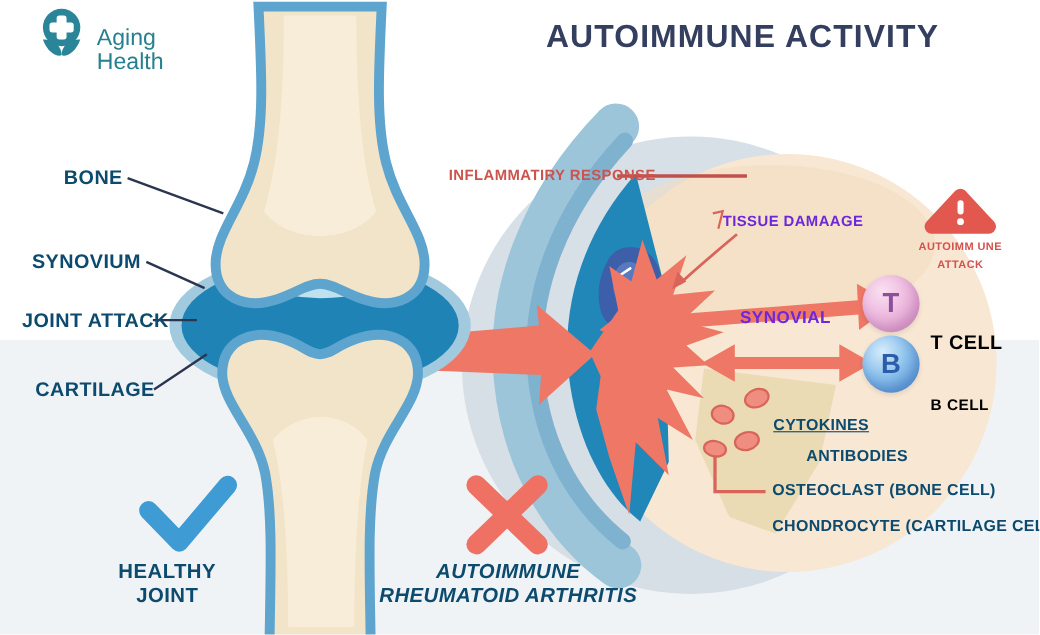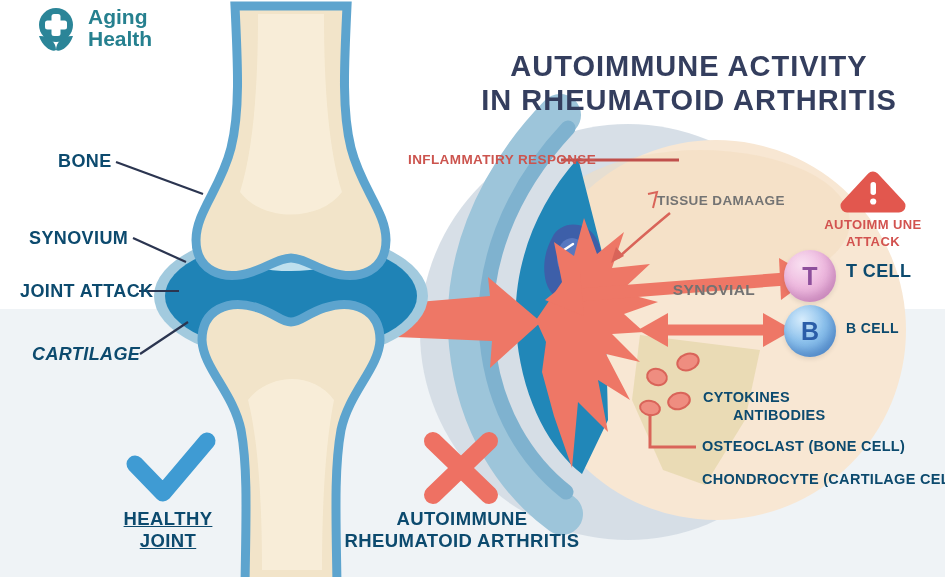--- a/index.html
+++ b/index.html
@@ -4,28 +4,28 @@
 <style>
   html,body{margin:0;padding:0;background:#fff;}
   #stage{
     position:relative;width:945px;height:577px;overflow:hidden;background:#ffffff;
     font-family:"Liberation Sans",sans-serif;
   }
   .bg-band{position:absolute;left:0;top:309px;width:945px;height:268px;background:#eff3f6;}
   #art{position:absolute;left:0;top:0;z-index:1;}
   .lbl{position:absolute;z-index:3;font-weight:bold;white-space:nowrap;letter-spacing:.4px;}
   .navy{color:#0c4a6e;}
-  .dark{color:#0c4a6e;}
-  .salmon{color:#737373;}
+  .dark{color:#000000;margin-top:40px;}
+  .salmon{color:#6d28d9;}
   .redlbl{color:#cc544e;margin-left:24px;}
   .attack{color:#d2524f;}
   .title-line{color:#343e5e;font-size:29px;font-weight:bold;letter-spacing:1px;line-height:34px;text-align:center;}
-  #title{position:absolute;left:441px;top:17px;width:496px;z-index:3;margin-top:32px;}
+  #title{position:absolute;left:427px;top:17px;width:496px;z-index:3;}
   #logo{position:absolute;left:30px;top:4px;z-index:3;display:flex;align-items:flex-start;}
-  #logo-text{margin-left:6px;margin-top:2px;color:#26808f;font-size:21px;font-weight:bold;line-height:22px;}
+  #logo-text{margin-left:6px;margin-top:20px;color:#26808f;font-size:21px;font-weight:normal;line-height:22px;}
   .joint-lbl{font-size:18px;}
   .cell-lbl{font-size:14.5px;letter-spacing:.3px;}
   .verdict{font-size:18.5px;text-align:center;line-height:22px;}
   .cell-ball{
     position:absolute;z-index:3;width:52px;height:52px;border-radius:50%;
     display:flex;align-items:center;justify-content:center;
     font-weight:bold;font-size:25px;
   }
   #t-ball{
     left:784px;top:250px;color:#8d4f9c;
@@ -144,54 +144,53 @@
       <path d="M43,32 C39,44 29,48.5 26,46 C26,38 33,31.5 43,32 Z" fill="#2b8598"></path>
     </svg>
     <div id="logo-text">
       <div>Aging</div>
       <div>Health</div>
     </div>
   </div>
 
   <div id="title">
     <div class="title-line">AUTOIMMUNE ACTIVITY</div>
-    <div class="title-line">IN RHEUMATOID ARTHRITIS</div>
   </div>
 
   <div class="lbl navy joint-lbl" style="left:58px;top:151px;">BONE</div>
   <div class="lbl navy joint-lbl" style="left:29px;top:228px;">SYNOVIUM</div>
   <div class="lbl navy joint-lbl" style="left:20px;top:281px;">JOINT ATTACK</div>
-  <div class="lbl navy joint-lbl" style="left:32px;top:344px;font-style:italic;">CARTILAGE</div>
+  <div class="lbl navy joint-lbl" style="left:32px;top:344px;">CARTILAGE</div>
 
   <div class="lbl redlbl" style="left:384px;top:152px;font-size:13.5px;">INFLAMMATIRY RESPONSE</div>
   <div class="lbl salmon" style="left:657px;top:193px;font-size:13.5px;">TISSUE DAMAAGE</div>
   <div class="lbl salmon" style="left:652px;top:237px;width:124px;text-align:center;font-size:15.5px;line-height:18px;margin-top:44px;">
     <div>SYNOVIAL</div>
   </div>
-  <div class="lbl attack" style="left:813px;top:216px;width:120px;text-align:center;font-size:13px;line-height:17px;">
+  <div class="lbl attack" style="left:813px;top:216px;width:120px;text-align:center;font-size:10px;line-height:17px;">
     <div>AUTOIMM UNE</div>
     <div>ATTACK</div>
   </div>
 
   <div id="t-ball" class="cell-ball">
     <span>T</span>
   </div>
   <div id="b-ball" class="cell-ball">
     <span>B</span>
   </div>
   <div class="lbl dark" style="left:846px;top:261px;font-size:18px;">T CELL</div>
   <div class="lbl dark" style="left:846px;top:320px;font-size:14px;">B CELL</div>
 
-  <div class="lbl navy cell-lbl" style="left:703px;top:389px;">CYTOKINES</div>
+  <div class="lbl navy cell-lbl" style="left:703px;top:379px;text-decoration:underline;">CYTOKINES</div>
   <div class="lbl navy cell-lbl" style="left:704px;top:407px;margin-left:29px;">ANTIBODIES</div>
   <div class="lbl navy cell-lbl" style="left:702px;top:438px;">OSTEOCLAST (BONE CELL)</div>
   <div class="lbl navy cell-lbl" style="left:702px;top:471px;">CHONDROCYTE (CARTILAGE CELL</div>
 
-  <div class="lbl navy verdict" style="left:98px;top:508px;width:140px;text-decoration:underline;">
+  <div class="lbl navy verdict" style="left:82px;top:508px;width:140px;">
     <div>HEALTHY</div>
     <div>JOINT</div>
   </div>
-  <div class="lbl navy verdict" style="left:342px;top:508px;width:240px;">
+  <div class="lbl navy verdict" style="left:342px;top:508px;width:240px;font-style:italic;">
     <div>AUTOIMMUNE</div>
     <div>RHEUMATOID ARTHRITIS</div>
   </div>
 
 </div>
 
 </body></html>

